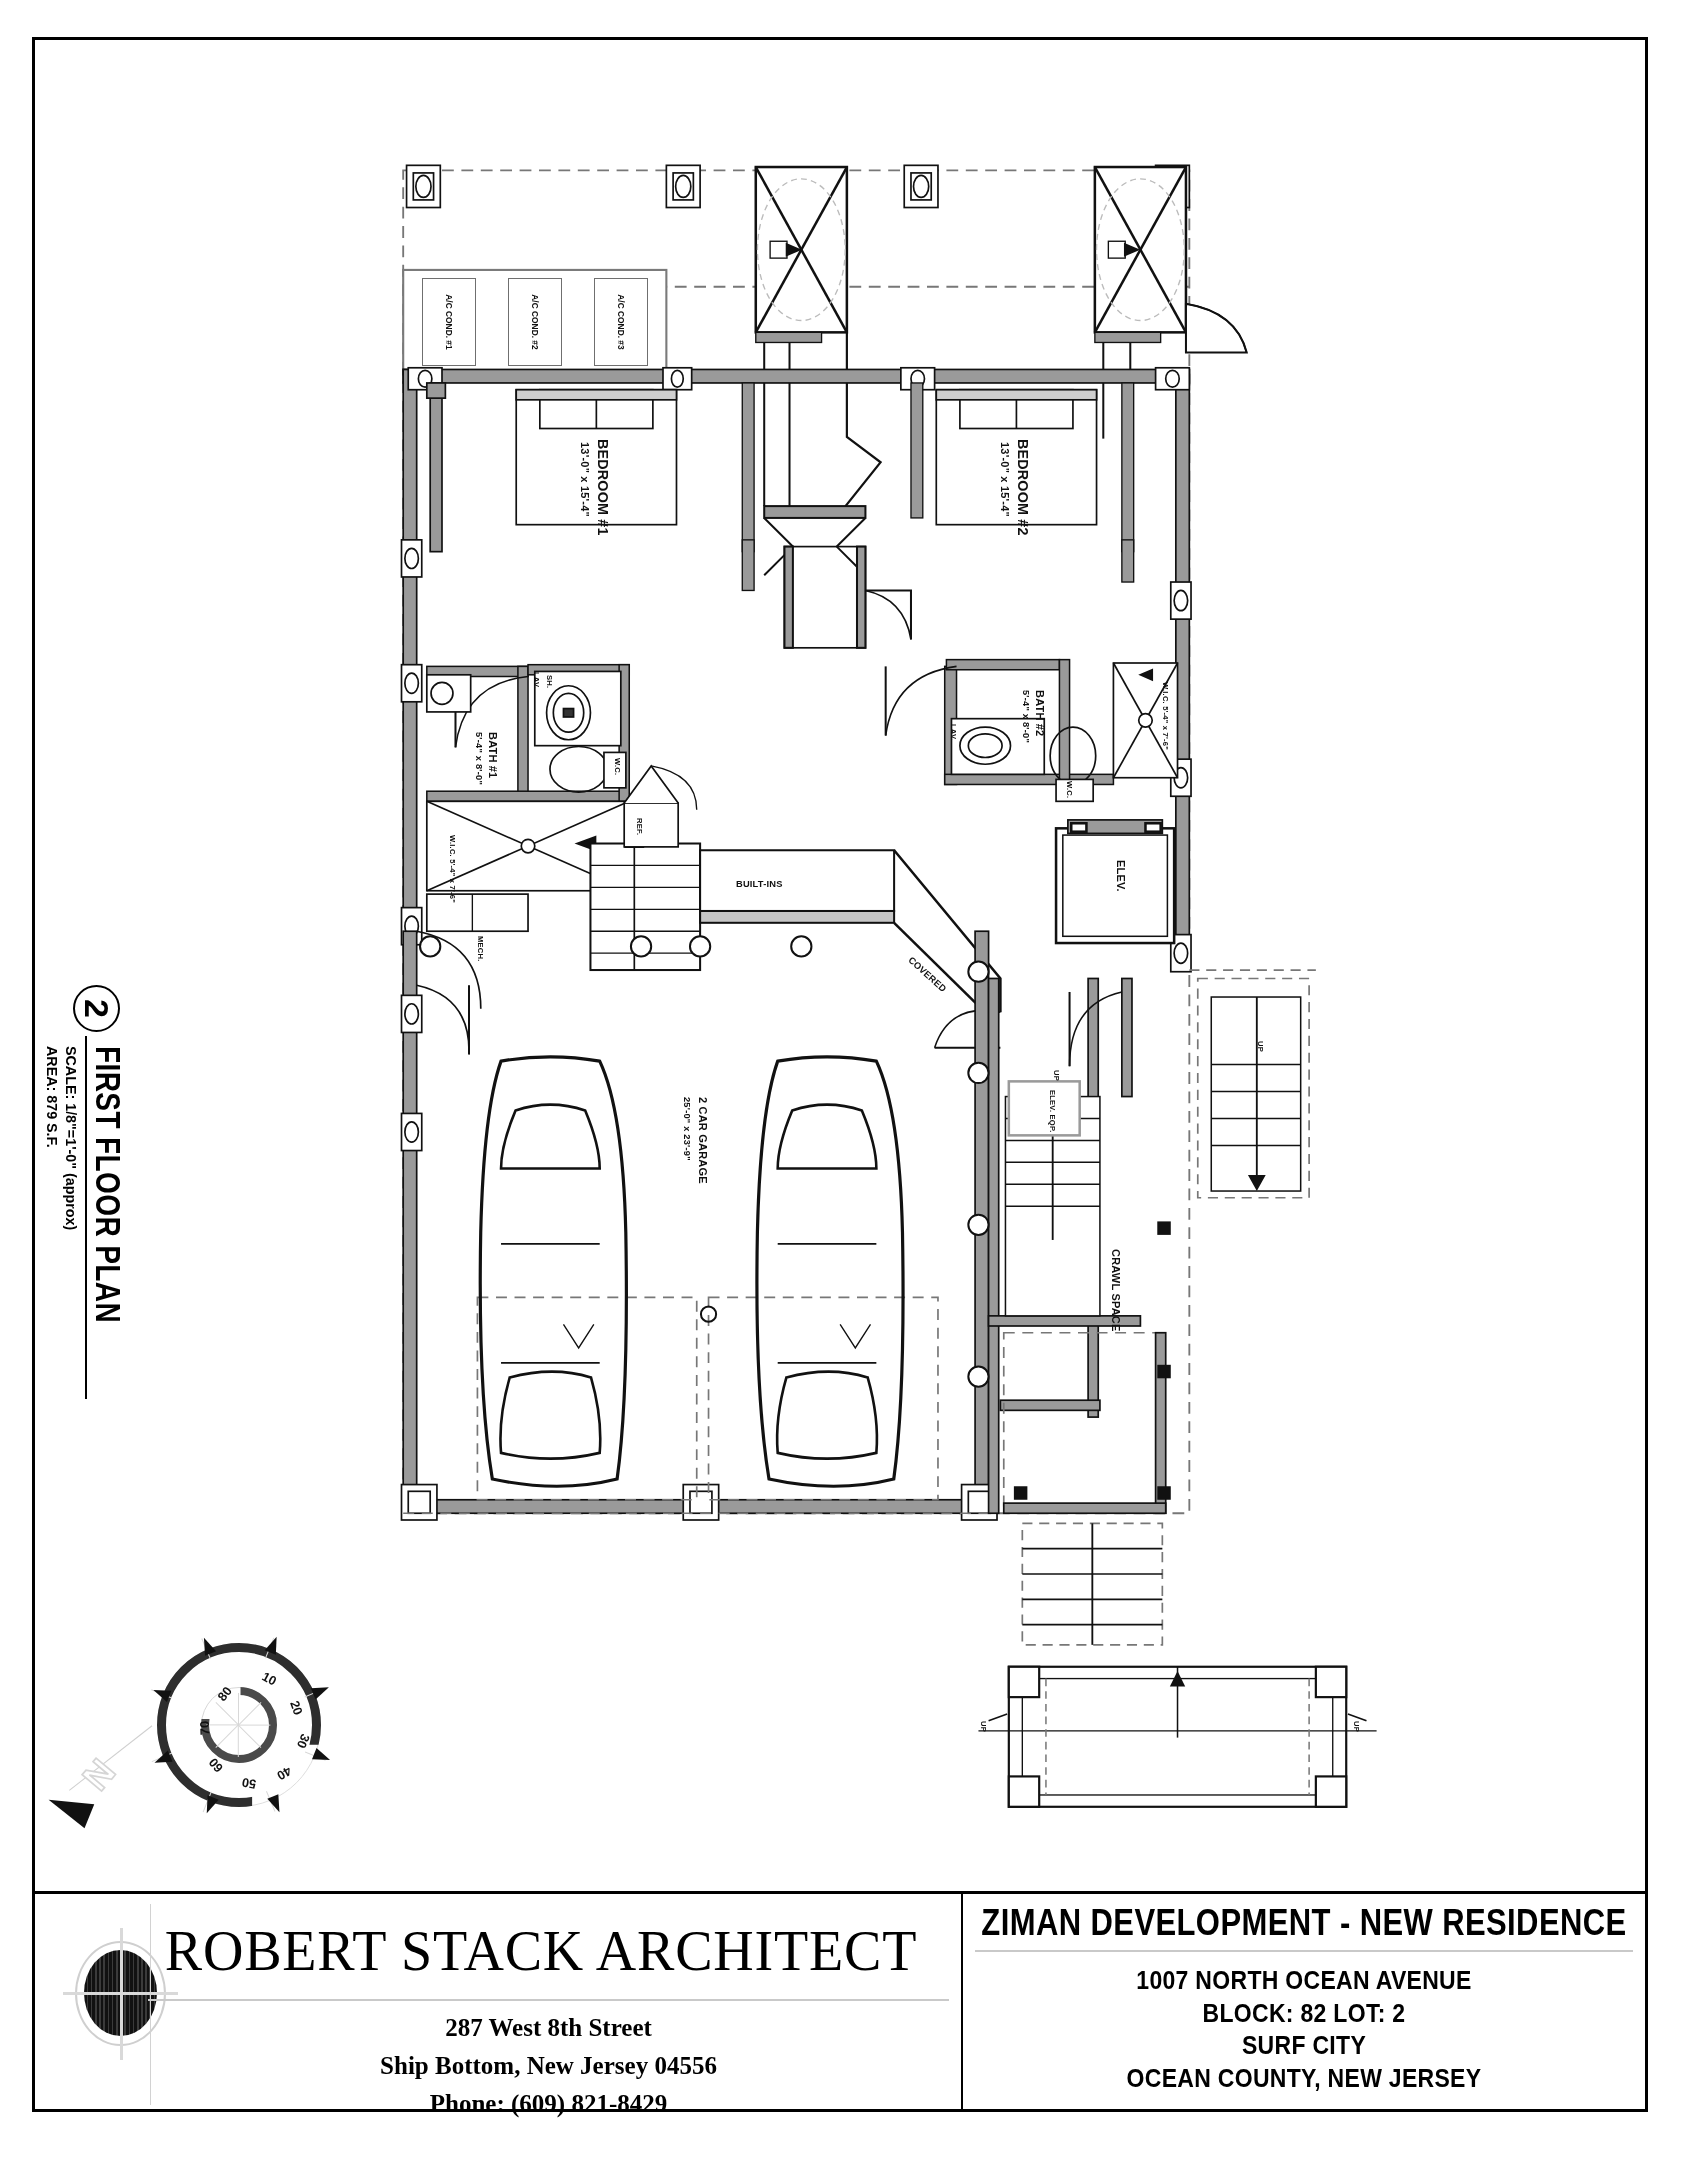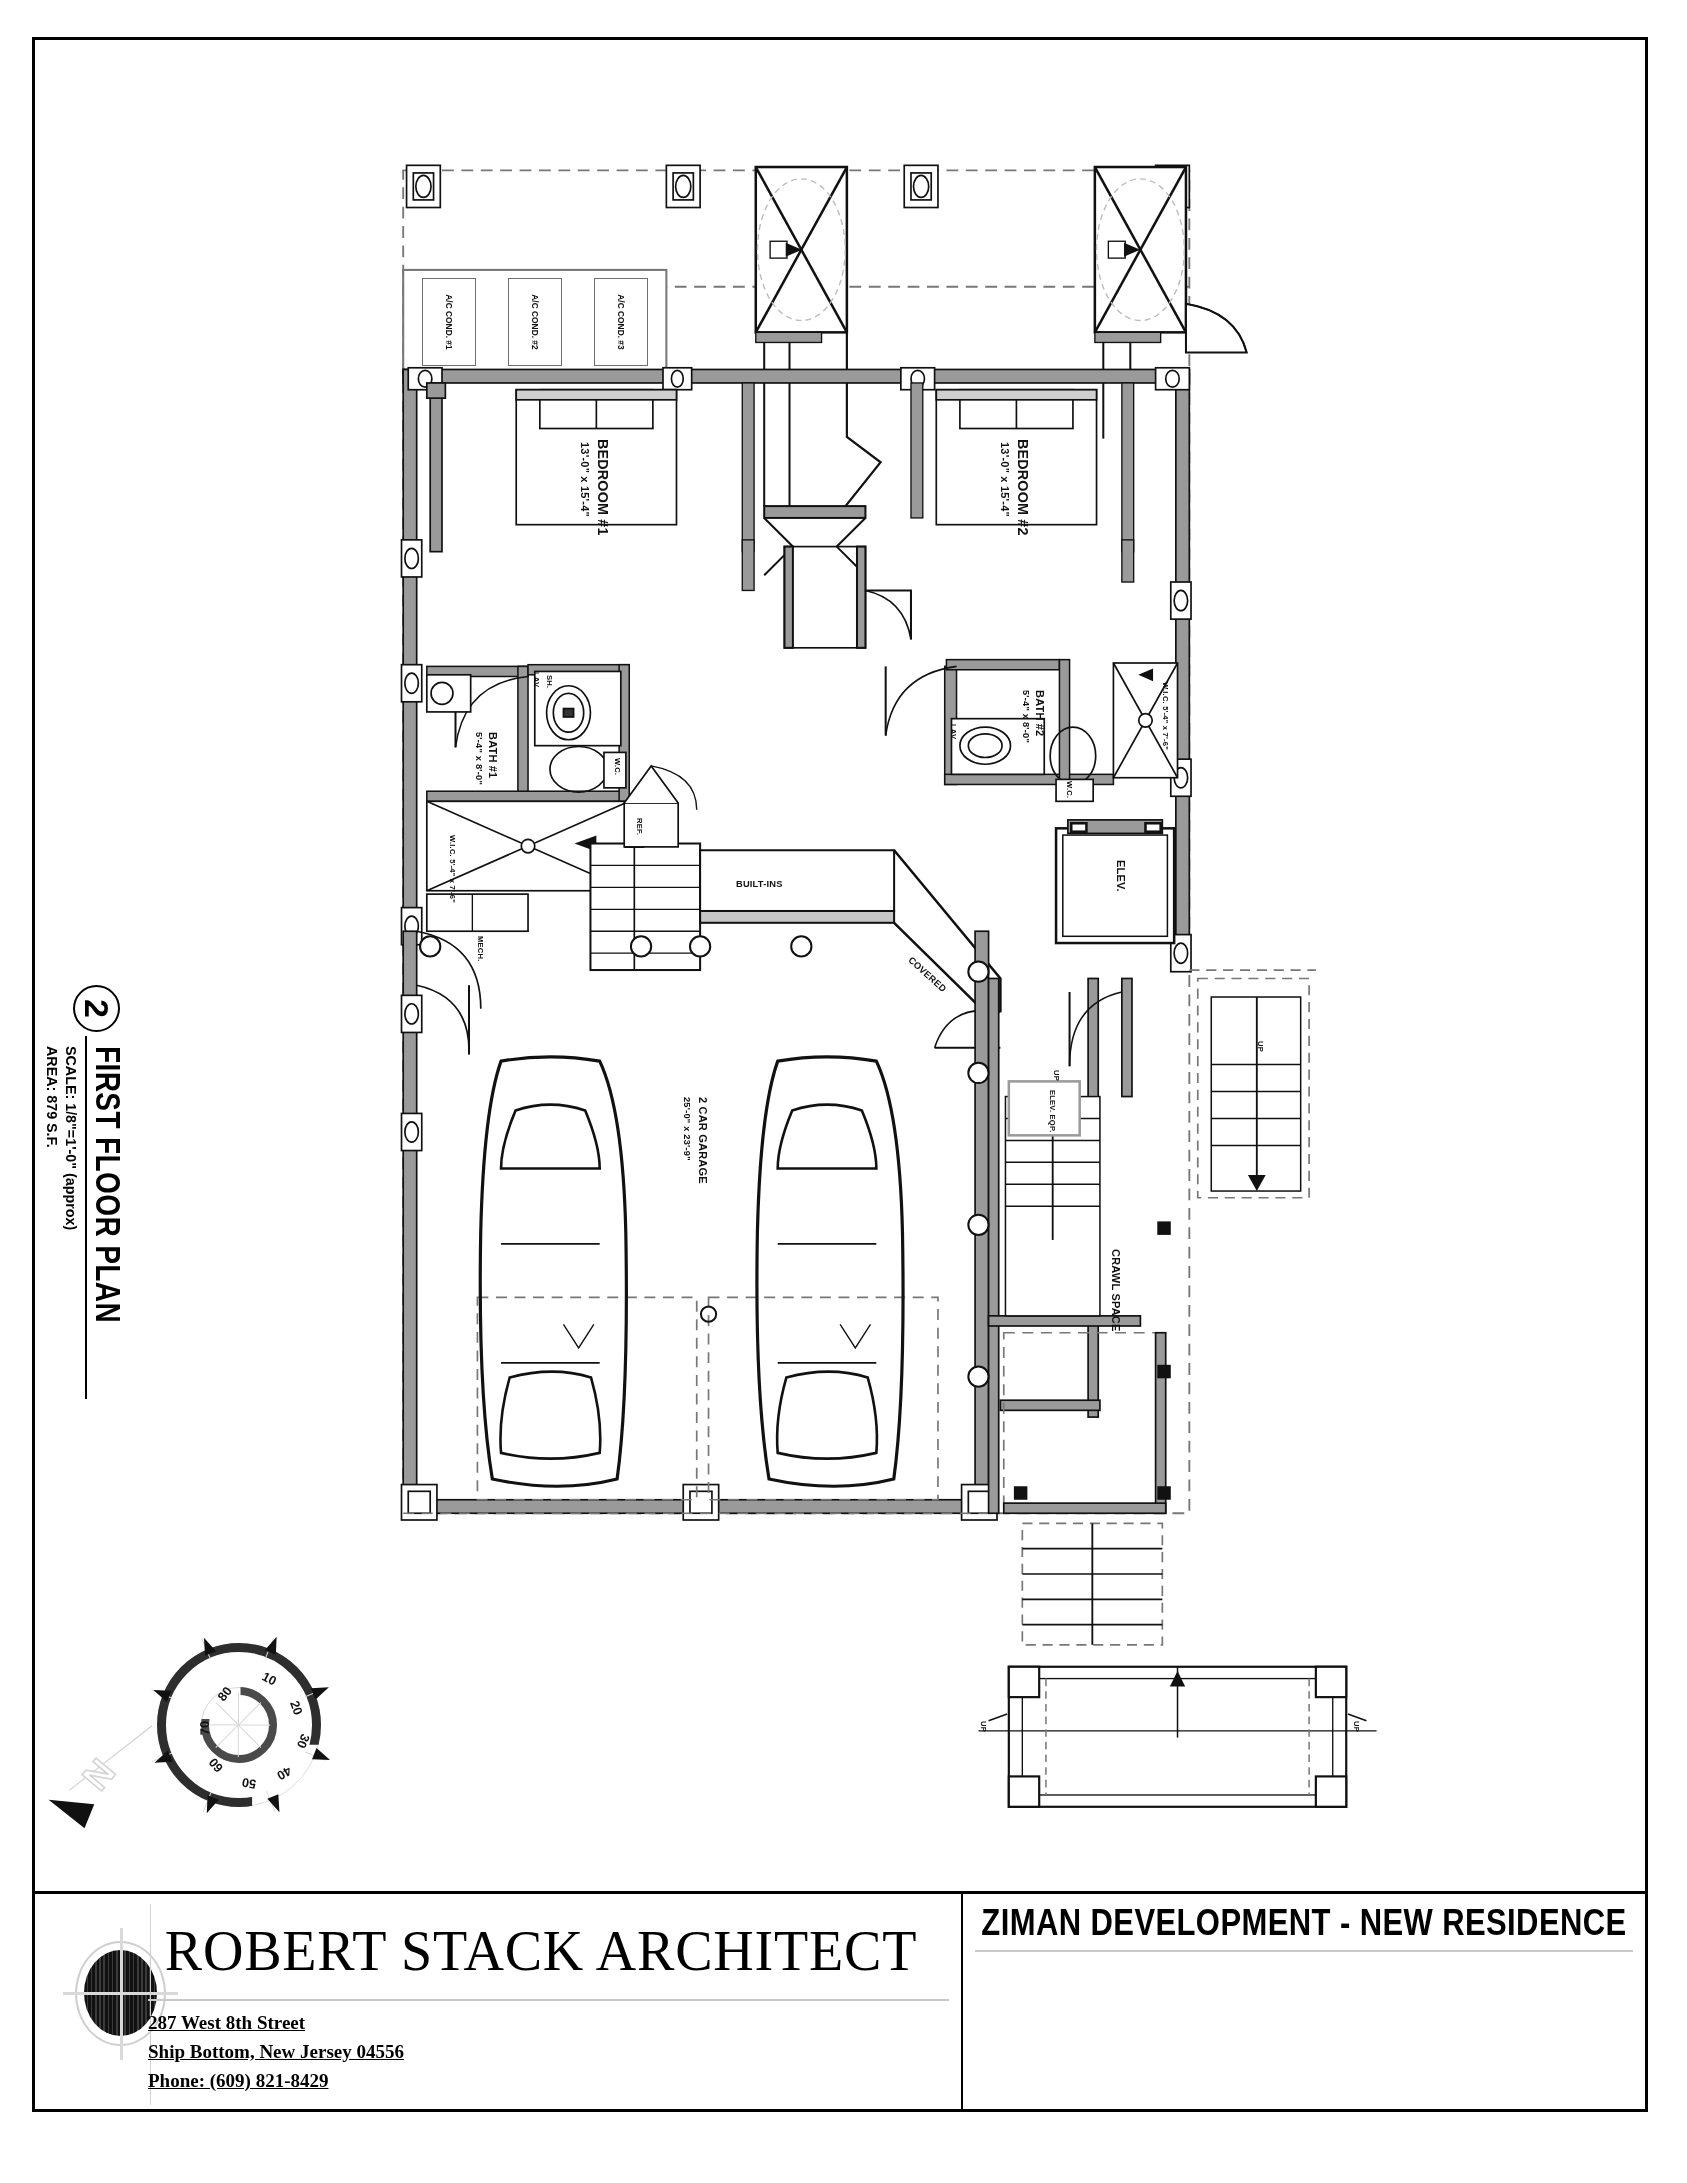--- a/index.html
+++ b/index.html
@@ -111,27 +111,26 @@
   }
   .tb-cols {
     position: absolute;
     left: 113px;
     top: 115px;
     width: 801px;
     display: flex;
   }
   .tb-col {
     flex: 1;
-    text-align: left;
+    text-align: center;
     font-family: "Liberation Serif", serif;
     font-weight: bold;
-    font-size: 19px;
+    font-size: 25px;
     line-height: 1.52;
     color: #000;
-    text-decoration: underline;
   }
   .tb-vline {
     position: absolute;
     left: 115px;
     top: 10px;
     width: 0.8px;
     height: 201px;
     background: #d2d2d2;
   }
 
@@ -904,15 +903,21 @@
         <div>287 West 8th Street</div>
         <div>Ship Bottom, New Jersey 04556</div>
         <div>Phone: (609) 821-8429</div>
       </div>
     </div>
   </div>
 
   <div id="tb-right">
     <div id="project-name">ZIMAN DEVELOPMENT - NEW RESIDENCE</div>
     <div id="project-rule"></div>
+    <div id="project-lines">
+      <div class="project-line">1007 NORTH OCEAN AVENUE</div>
+      <div class="project-line">BLOCK: 82  LOT: 2</div>
+      <div class="project-line">SURF CITY</div>
+      <div class="project-line">OCEAN COUNTY, NEW JERSEY</div>
+    </div>
   </div>
 </div>
 
 
 </body></html>

